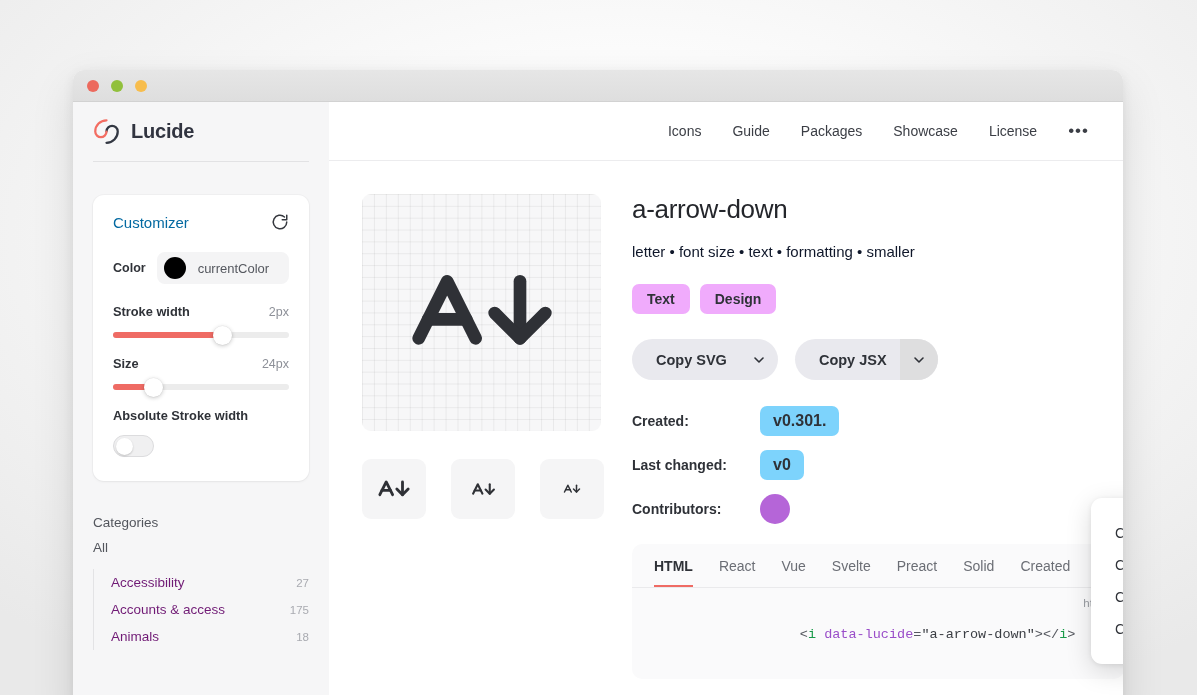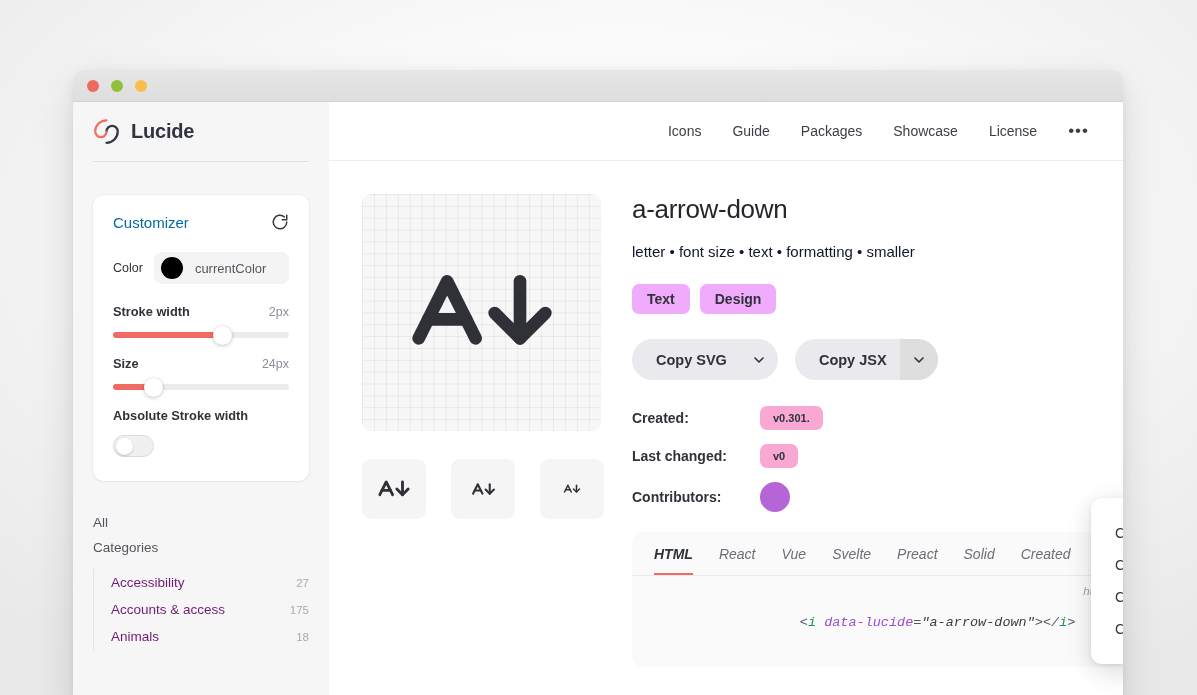--- a/index.html
+++ b/index.html
@@ -63,21 +63,21 @@
     width: 216px;
   }
   #customizer-head {
     display: flex; align-items: center; justify-content: space-between;
     margin-bottom: 21px;
   }
   #customizer-head .title { font-size: 15px; font-weight: 400; color: #0369a1; }
   .reset-icon { width: 18px; height: 18px; color: #35383e; cursor: pointer; }
 
   .row-color { display: flex; align-items: center; gap: 11px; margin-bottom: 20px; }
-  .row-color .lbl { font-size: 12.5px; font-weight: 400; color: #2f3238; }
+  .row-color .lbl { font-size: 12.5px; font-weight: 700; color: #2f3238; }
   .colorbox {
     display: flex; align-items: center; gap: 12px;
     background: #f4f4f5; border-radius: 8px;
     padding: 5px 10px 5px 7px;
     height: 32px;
     width: 140px;
     overflow: hidden;
   }
   .swatch { width: 22px; height: 22px; border-radius: 50%; background: #000; flex: 0 0 22px; }
   .colorval { font-size: 13px; color: #55585f; white-space: nowrap; }
@@ -178,22 +178,22 @@
   }
   .copybtn .caret {
     display: flex; align-items: center; justify-content: center;
     width: 38px; color: #2f3238;
   }
   .copybtn.open .caret { background: #dededf; }
 
   .meta-row { display: flex; align-items: center; gap: 10px; margin-bottom: 14px; }
   .meta-row .k { font-size: 14px; font-weight: 700; color: #2f3238; width: 118px; flex: 0 0 118px; }
   .meta-pill {
-    background: #f9a8d4; border-radius: 7px; padding: 6px 13px;
-    font-size: 11px; font-weight: 700; color: #2f3238; white-space: nowrap;
+    background: #7dd3fc; border-radius: 7px; padding: 6px 13px;
+    font-size: 16px; font-weight: 700; color: #2f3238; white-space: nowrap;
   }
   .avatar {
     width: 30px; height: 30px; border-radius: 50%;
     background: #b565d8; flex: 0 0 30px;
   }
 
   
   #dropdown {
     position: absolute; left: 762px; top: 396px;
     width: 139px; background: #ffffff;
@@ -206,21 +206,20 @@
     font-size: 14px; color: #2f3238; padding: 8px 0 8px 24px; cursor: pointer;
   }
 
   
   #code-panel {
     margin-top: 20px;
     width: 492px;
     background: #fafafb;
     border-radius: 10px 10px 10px 10px;
     overflow: hidden;
-    font-style: italic;
   }
   #code-tabs {
     display: flex; gap: 26px; padding: 0 22px;
     border-bottom: 1px solid #eaeaec;
     white-space: nowrap;
   }
   .codetab {
     font-size: 14px; color: #6b6e75; padding: 14px 0 11px 0;
     cursor: pointer; border-bottom: 2.5px solid transparent;
   }
@@ -310,22 +309,22 @@
 
           <div>
             <div class="toggle-label">Absolute Stroke width</div>
             <div class="toggle">
               <span class="thumb"></span>
             </div>
           </div>
         </section>
 
         <nav id="nav-list">
+          <div class="nav-top">Categories</div>
           <div class="nav-top">All</div>
-          <div class="nav-top">Categories</div>
           <div id="cat-items">
               <div class="cat-item">
                 <span class="nm">Accessibility</span>
                 <span class="ct">27</span>
               </div>
               <div class="cat-item">
                 <span class="nm">Accounts &amp; access</span>
                 <span class="ct">175</span>
               </div>
               <div class="cat-item">

